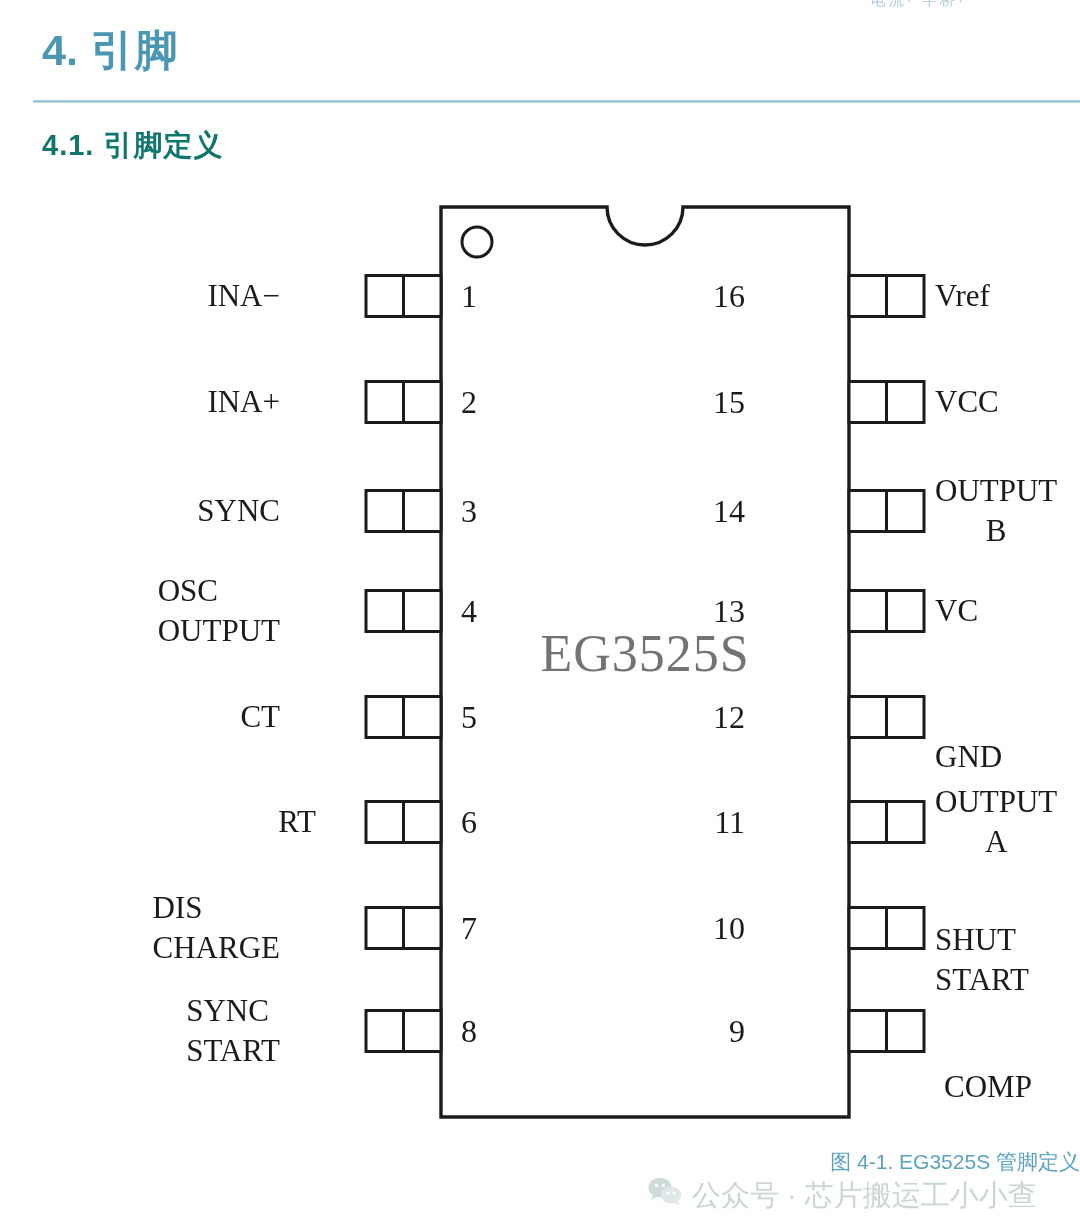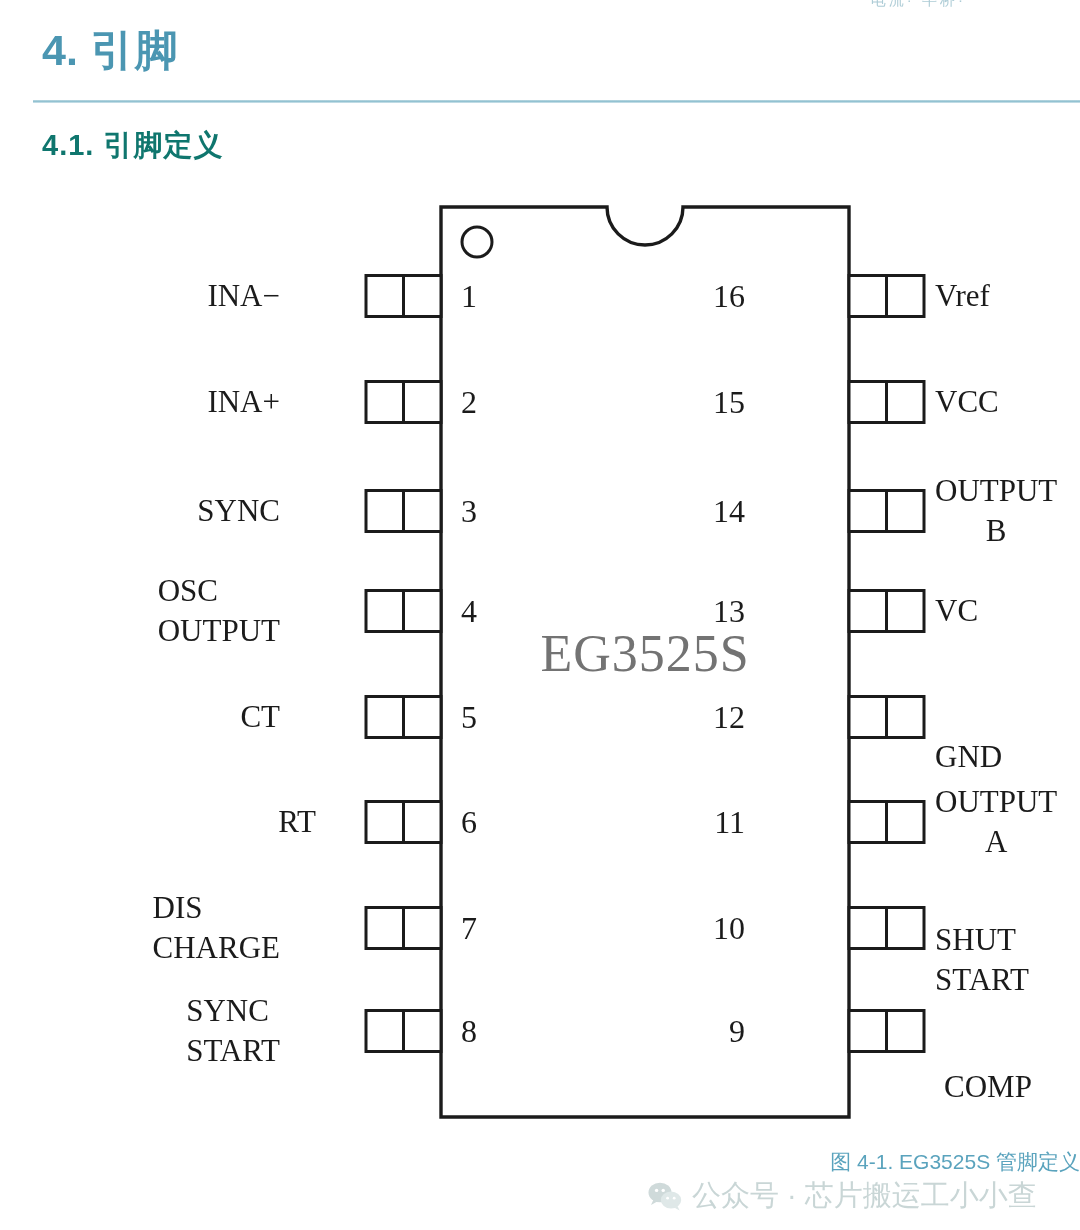--- a/index.html
+++ b/index.html
@@ -126,21 +126,21 @@
     color: #5aa3bd;
     white-space: nowrap;
   }
 
   
   .watermark {
     position: absolute;
     left: 648px;
     top: 1176px;
     display: flex;
-    align-items: center;
+    align-items: flex-start;
     gap: 10px;
     font-family: "Liberation Sans", "DejaVu Sans", sans-serif;
     font-size: 29px;
     color: #c9d6d6;
     white-space: nowrap;
   }
   .wechat-icon { flex: 0 0 auto; display: block; }
 </style>
 </head>
 <body>

